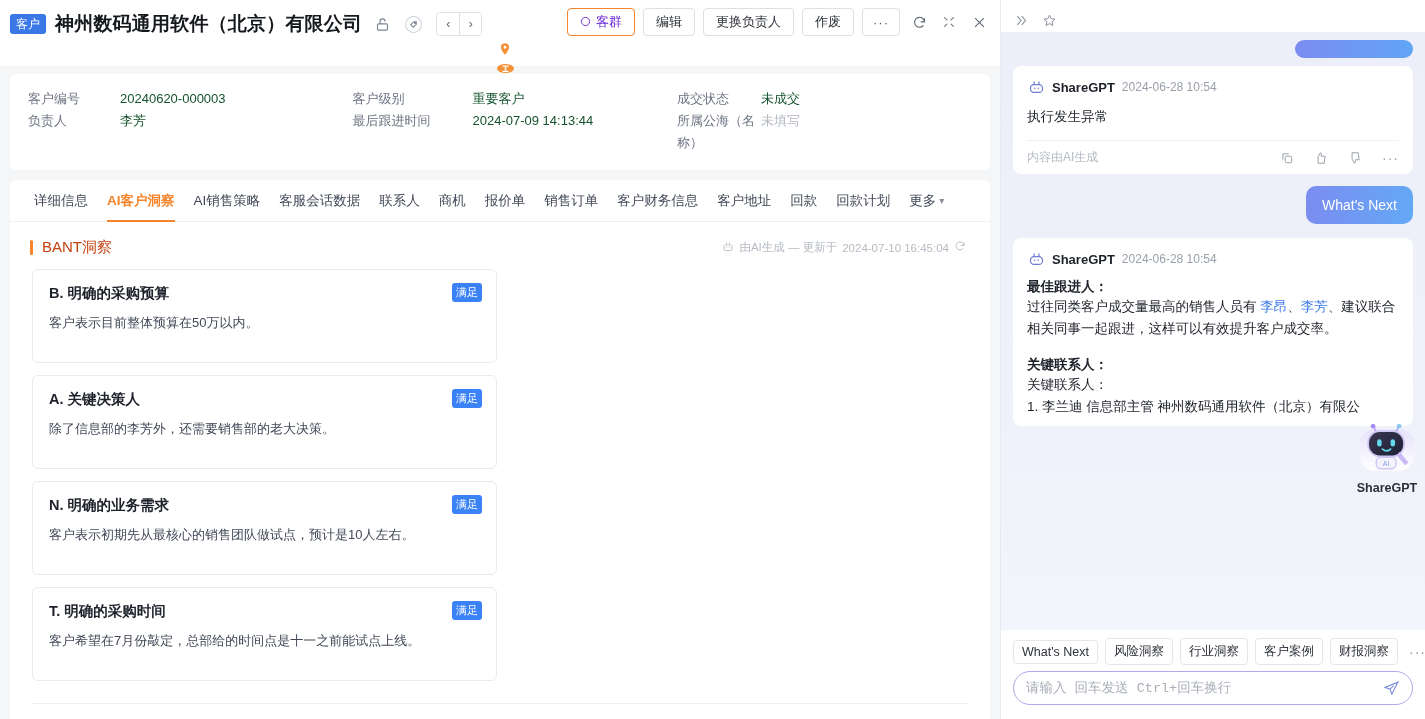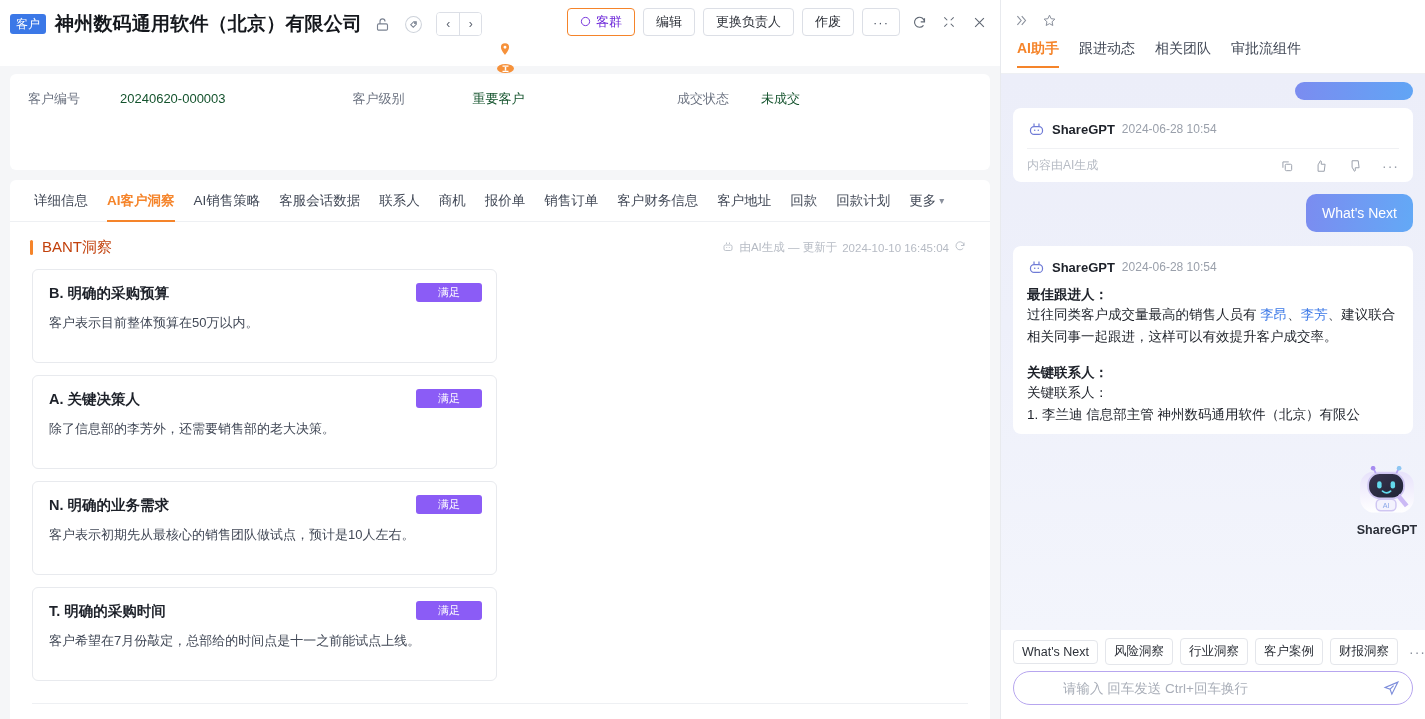--- a/index.html
+++ b/index.html
@@ -111,22 +111,22 @@
   .sec-meta .rf { cursor: pointer; font-size: 13px; }
 
   .cardgrid { display: flex; flex-wrap: wrap; gap: 12px; padding: 4px 22px 0 22px; }
   .bcard {
     width: 465px; min-height: 94px; border: 1px solid #e8eaee; border-radius: 6px;
     padding: 14px 16px 14px 16px; position: relative; background: #fff;
   }
   .bcard h4 { font-size: 14.5px; color: #1d2129; margin-bottom: 10px; }
   .bcard p { font-size: 13px; color: #414856; line-height: 20px; }
   .chip-ok {
-    position: absolute; right: 14px; top: 13px; background: #8b5cf6; color: #fff;
-    font-size: 11px; padding: 2px 22px; border-radius: 3px;
+    position: absolute; right: 14px; top: 13px; background: #3b82f6; color: #fff;
+    font-size: 11px; padding: 2px 4px; border-radius: 3px;
   }
 
   .hr-sep { height: 1px; background: #eef0f3; margin: 22px 22px 0 22px; }
 
   
   .right {
     width: 425px; height: 719px; background: #fff; border-left: 1px solid #e8eaee;
     display: flex; flex-direction: column; position: relative;
   }
   .right-top { height: 32px; display: flex; align-items: center; gap: 14px; padding: 8px 0 0 12px; }
@@ -190,23 +190,22 @@
     color: #2c3038; background: #fff; cursor: pointer; white-space: nowrap; font-family: inherit;
   }
   .qmore { border: 0; color: #8a909c; font-size: 14px; cursor: pointer; background: none; padding: 0 4px; letter-spacing:1px;}
 
   .composer { padding: 0 12px 14px 12px; background: #fff; }
   .cbox {
     border: 1px solid #b7a6ef; border-radius: 18px; height: 34px; display: flex; align-items: center;
     padding: 0 12px;
   }
   .cbox input {
-    flex: 1; border: 0; outline: none; font-size: 13.5px; color: #4d7c0f; font-family: Liberation Sans, sans-serif;
+    flex: 1; border: 0; outline: none; font-size: 13.5px; color: #4d7c0f; font-family: Liberation Mono, monospace;
     background: transparent;
-    margin-left: 37px;
   }
   .cbox input::placeholder { color: #a9aeb8; }
   .send { color: #7d8ddb; cursor: pointer; display:flex; }
 </style>
 </head>
 <body>
 
 <div class="app">
 
   <div class="left">
@@ -287,20 +286,35 @@
         </div>
         <div class="infocell c2">
           <span class="lbl">客户级别</span>
           <span class="val">重要客户</span>
         </div>
         <div class="infocell c3">
           <span class="lbl">成交状态</span>
           <span class="val">未成交</span>
         </div>
       </div>
+      <div class="inforow">
+        <div class="infocell c1">
+          <span class="lbl">负责人</span>
+          <span class="val">李芳</span>
+        </div>
+        <div class="infocell c2">
+          <span class="lbl">最后跟进时间</span>
+          <span class="val">2024-07-09 14:13:44</span>
+        </div>
+        <div class="infocell c3 wrapcell">
+          <span class="lbl">所属公海（名</span>
+          <span class="val empty">未填写</span>
+          <span class="sub-wrap">称）</span>
+        </div>
+      </div>
     </div>
 
     <div class="panel">
       <div class="tabs">
         <div class="tab">详细信息</div>
         <div class="tab active">AI客户洞察</div>
         <div class="tab">AI销售策略</div>
         <div class="tab">客服会话数据</div>
         <div class="tab">联系人</div>
         <div class="tab">商机</div>
@@ -324,21 +338,21 @@
           <span class="sec-meta">
             <span>
               <svg width="12" height="12" viewBox="0 0 24 24" fill="none" stroke="currentColor" stroke-width="1.8">
                   <rect x="4" y="8" width="16" height="11" rx="3"></rect>
                   <path d="M9 3v3M15 3v3"></path>
                   <circle cx="9.5" cy="13" r="1" fill="currentColor" stroke="none"></circle>
                   <circle cx="14.5" cy="13" r="1" fill="currentColor" stroke="none"></circle>
                 </svg>
             </span>
             <span>由AI生成 — 更新于</span>
-            <span>2024-10-10 16:45:04</span>
+            <span>2024-07-10 16:45:04</span>
             <span class="rf">
               <svg width="12" height="12" viewBox="0 0 24 24" fill="none" stroke="currentColor" stroke-width="1.8">
                   <path d="M20 11a8 8 0 1 0-1.6 5.5"></path>
                   <path d="M20 5v6h-6"></path>
                 </svg>
             </span>
           </span>
         </div>
 
         <div class="cardgrid">
@@ -383,43 +397,38 @@
             <path d="M7 5l6 7-6 7M14 5l6 7-6 7"></path>
           </svg>
       </span>
       <span class="ic">
         <svg width="15" height="15" viewBox="0 0 24 24" fill="none" stroke="currentColor" stroke-width="1.6">
             <path d="M12 3.5l2.6 5.6 6 .7-4.5 4.2 1.2 6-5.3-3-5.3 3 1.2-6L3.4 9.8l6-.7z"></path>
           </svg>
       </span>
     </div>
 
-    <div class="rtabs">
-      <div class="rtab active">AI助手</div>
-      <div class="rtab">跟进动态</div>
-      <div class="rtab">相关团队</div>
-      <div class="rtab">审批流组件</div>
-    </div>
 
     <div class="chat">
       <div class="bubble-me-cut"></div>
 
       <div class="msg-card">
         <div class="msg-head">
           <span class="bot-ava">
             <svg width="17" height="17" viewBox="0 0 24 24" fill="none" stroke="#6f7bd6" stroke-width="1.7">
               <rect x="3.5" y="8" width="17" height="11" rx="5"></rect>
                 <path d="M8.5 3.5v3.5M15.5 3.5v3.5"></path>
               <circle cx="9.5" cy="13" r="1.1" fill="#6f7bd6" stroke="none"></circle>
                 <circle cx="14.5" cy="13" r="1.1" fill="#6f7bd6" stroke="none"></circle>
             </svg>
           </span>
           <span class="msg-name">ShareGPT</span>
           <span class="msg-time">2024-06-28 10:54</span>
         </div>
+        <div class="msg-body">执行发生异常</div>
         <div class="msg-foot">
           <span>内容由AI生成</span>
           <span class="acts">
             <span>
               <svg width="14" height="14" viewBox="0 0 24 24" fill="none" stroke="currentColor" stroke-width="1.7">
                   <rect x="9" y="9" width="11" height="11" rx="2"></rect>
                   <path d="M5 15V5h10"></path>
                 </svg>
             </span>
             <span>

